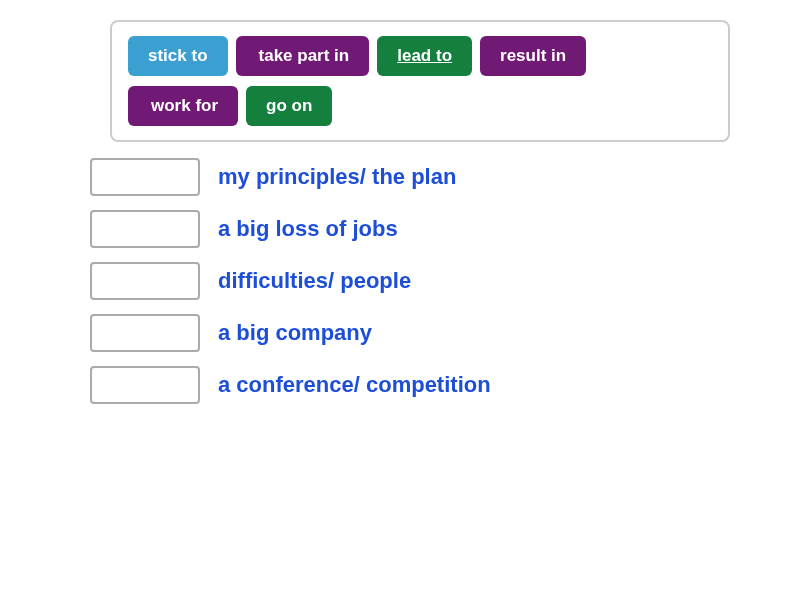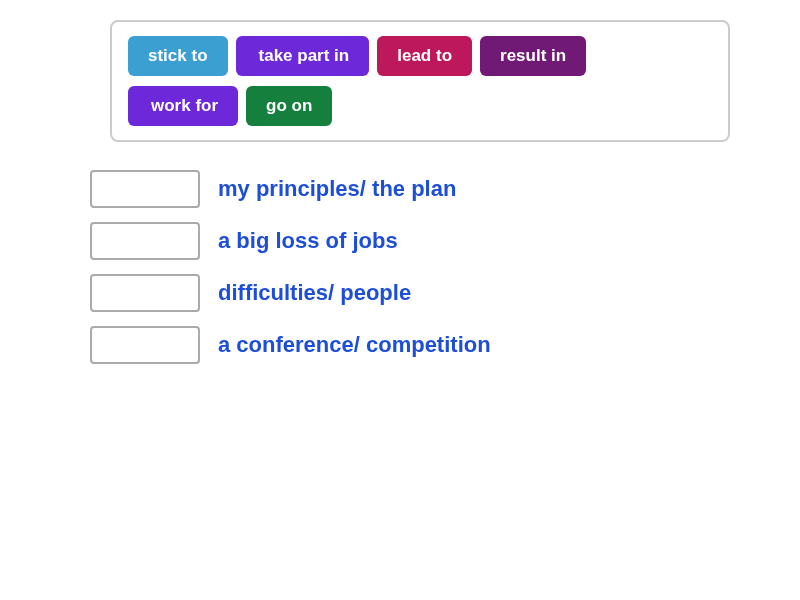--- a/index.html
+++ b/index.html
@@ -15,21 +15,21 @@
 
     .container {
       padding: 20px 60px;
     }
 
     
     .word-bank {
       border: 2px solid #ccc;
       border-radius: 8px;
       padding: 14px 16px;
-      margin-bottom: 28px;
+      margin-bottom: 16px;
       display: flex;
       flex-direction: column;
       gap: 10px;
       width: 620px;
       margin-left: 50px;
     }
 
     .word-bank-row {
       display: flex;
       flex-direction: row;
@@ -42,22 +42,22 @@
       padding: 10px 20px;
       border-radius: 6px;
       font-size: 17px;
       font-weight: bold;
       color: #fff;
       cursor: pointer;
       user-select: none;
     }
 
     .chip-blue    { background-color: #3b9fd1; }
-    .chip-purple  { background-color: #6d28d9; padding-left: 23px; }
-    .chip-orange  { background-color: #be185d; }
+    .chip-purple  { background-color: #701a75; padding-left: 23px; }
+    .chip-orange  { background-color: #15803d; text-decoration: underline; }
     .chip-green   { background-color: #701a75; }
     .chip-teal    { background-color: #15803d; }
 
     
     .answer-list {
       display: flex;
       flex-direction: column;
       gap: 14px;
       padding-left: 30px;
     }
@@ -112,17 +112,21 @@
       <div class="answer-row">
         <div class="answer-box"></div>
         <span class="answer-text">a big loss of jobs</span>
       </div>
       <div class="answer-row">
         <div class="answer-box"></div>
         <span class="answer-text">difficulties/ people</span>
       </div>
       <div class="answer-row">
         <div class="answer-box"></div>
+        <span class="answer-text">a big company</span>
+      </div>
+      <div class="answer-row">
+        <div class="answer-box"></div>
         <span class="answer-text">a conference/ competition</span>
       </div>
     </div>
 
 </div>
 
 </body></html>

